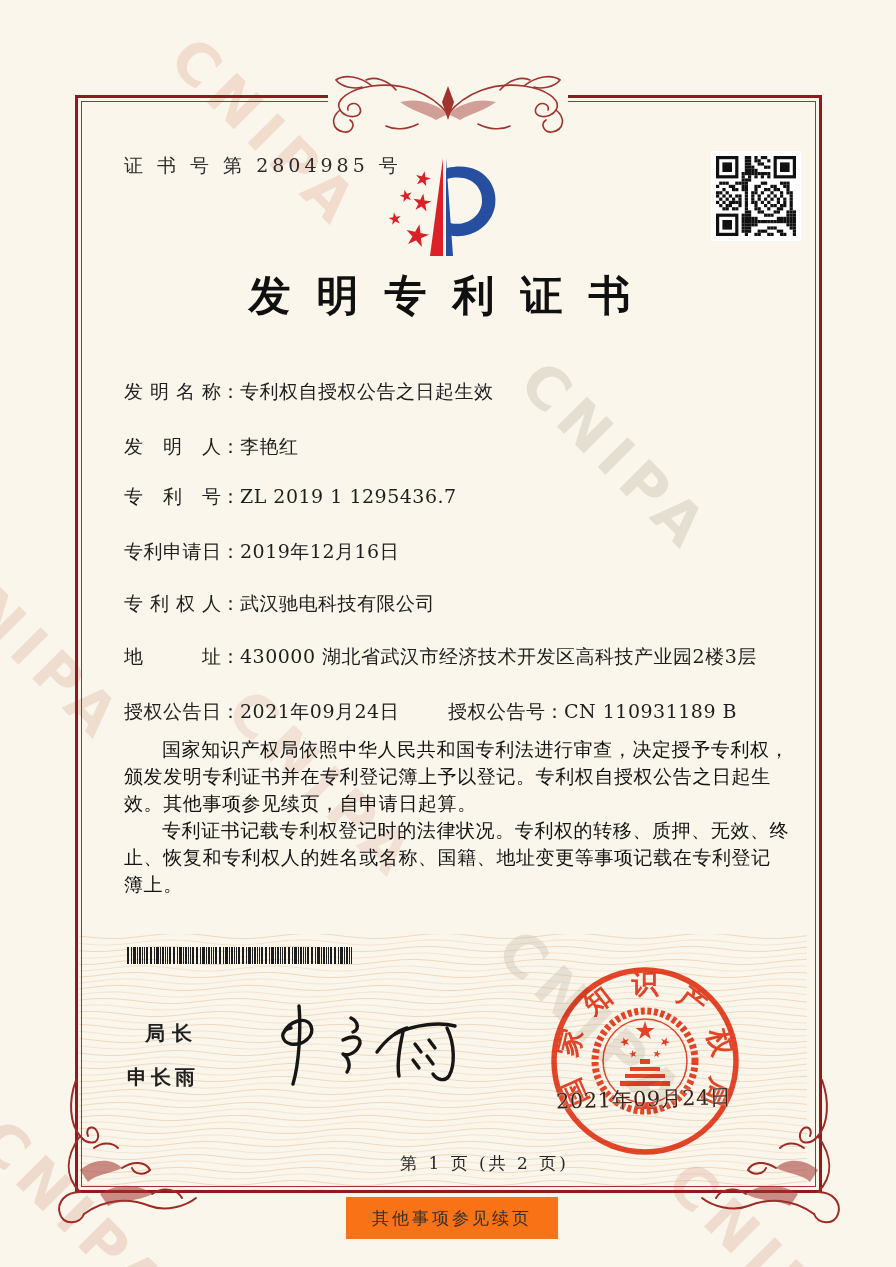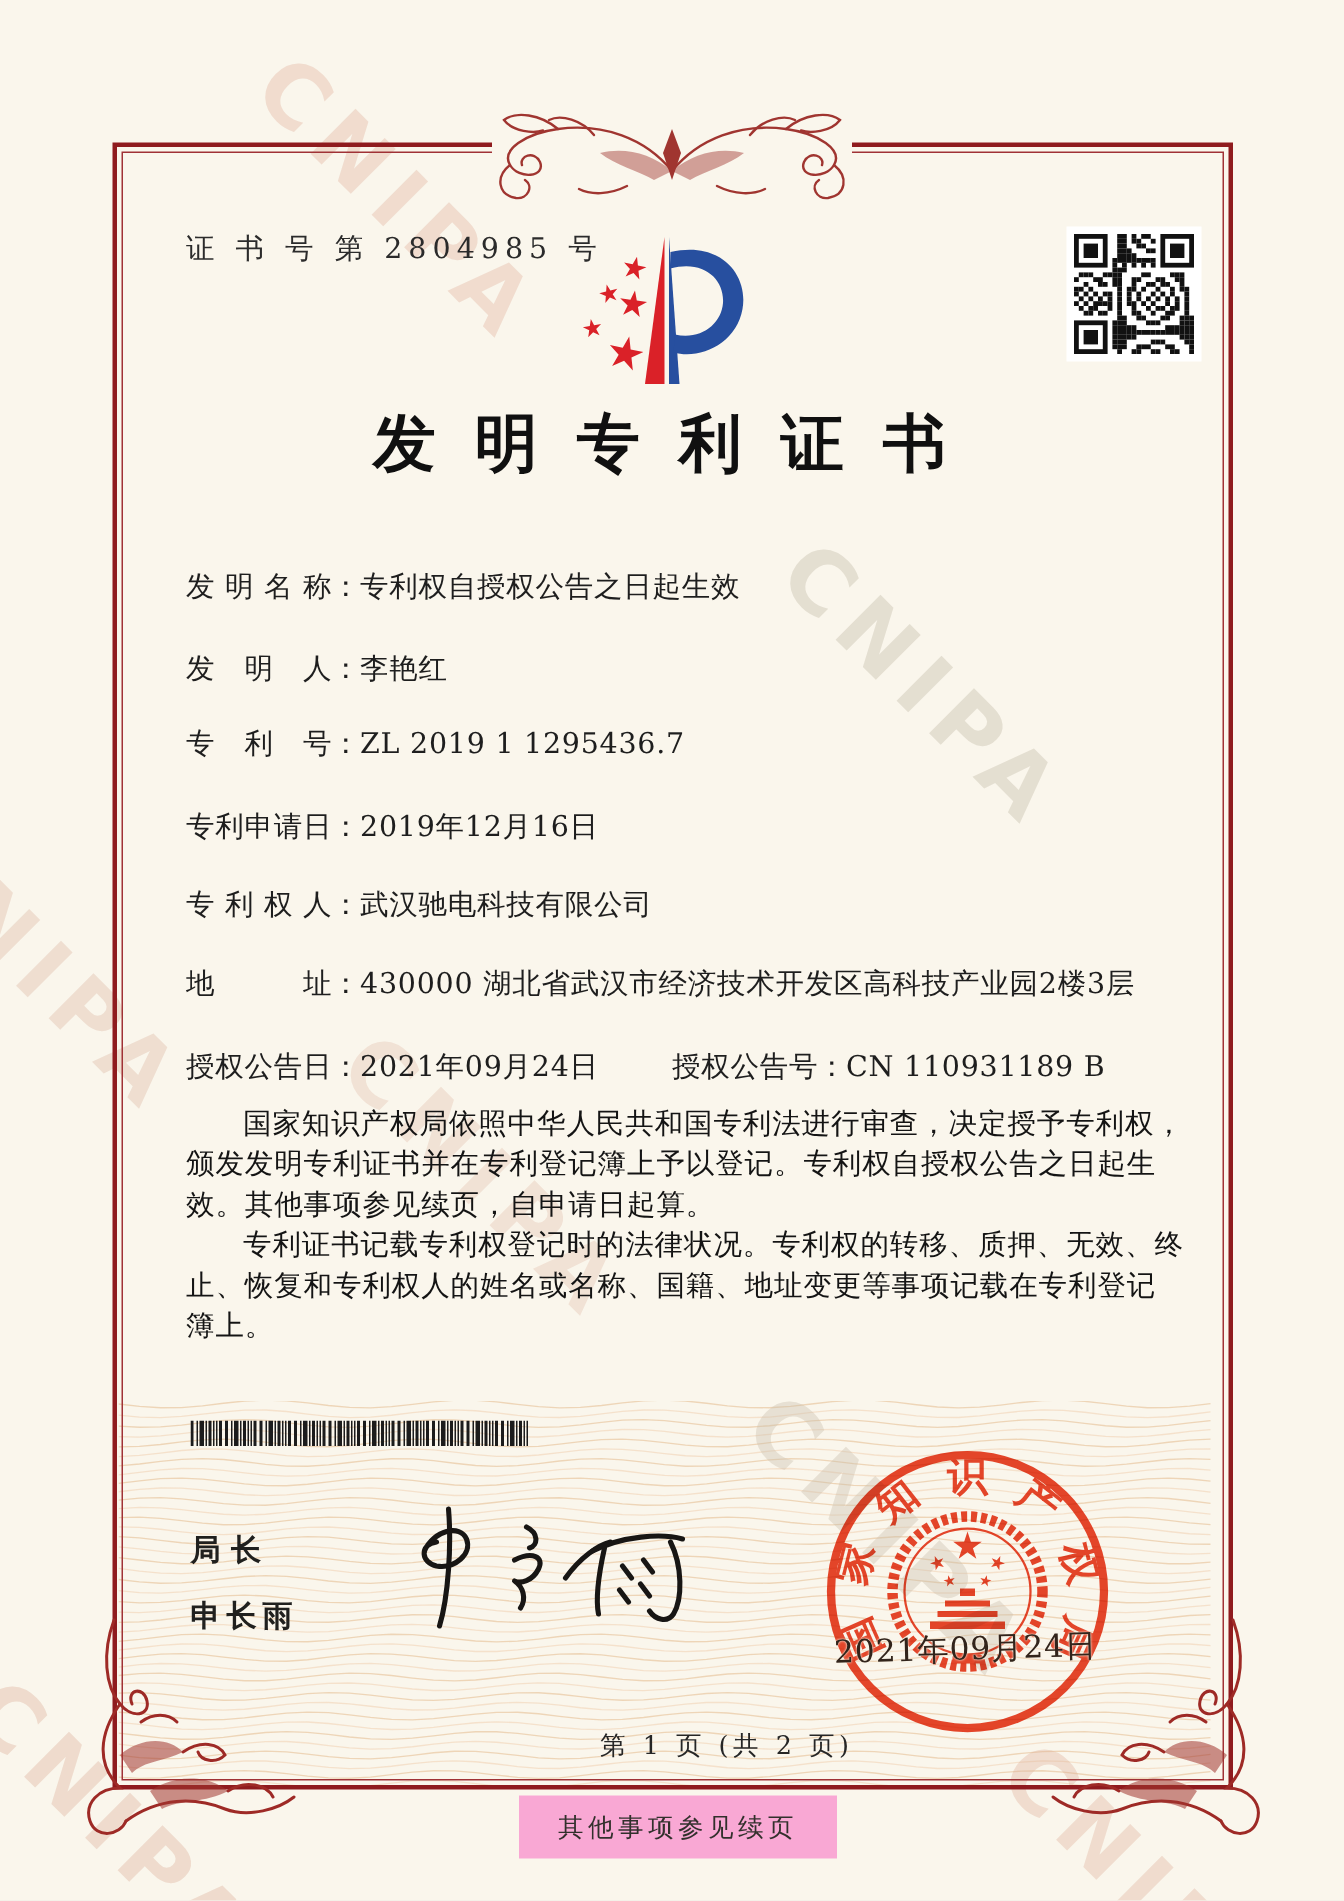--- a/index.html
+++ b/index.html
@@ -51,38 +51,38 @@
   .second-pair{position:absolute; left:324px; top:0; white-space:nowrap;}
   .paras{
     position:absolute; left:124px; top:736px; width:666px; z-index:4;
     font-size:19px; line-height:27px; letter-spacing:0.6px; color:#141414;
   }
   .paras p{margin:0; text-indent:2em;}
   .barcode{position:absolute; left:127px; top:947px; z-index:4; line-height:0;}
   .director{
     position:absolute; left:127px; top:1020px; z-index:4;
     font-family:"DejaVu Sans","Liberation Sans",sans-serif; font-weight:700;
-    font-size:20px; letter-spacing:7px; color:#20201e;
+    font-size:20px; letter-spacing:7px; color:#20201e;text-align:right;
   }
   .director .name{margin-top:17px; letter-spacing:4px;}
   .signature{position:absolute; left:255px; top:1000px; z-index:4;}
   .seal{position:absolute; left:545px; top:961px; z-index:5; opacity:0.94; mix-blend-mode:multiply;}
   .seal-date{
     position:absolute; left:556px; top:1085px; width:195px; z-index:6;
     font-size:21px; color:#32241b; letter-spacing:0.5px; transform:rotate(-1.5deg);
     text-shadow:0 0 2px rgba(250,242,228,0.85), 0 0 1px rgba(250,242,228,0.9);
     white-space:nowrap;
   }
   .page-footer{
     position:absolute; left:75px; top:1152px; width:747px; z-index:4;
     text-align:center; font-size:17px; letter-spacing:3px; color:#262626;padding-left:36px;
   }
   .cont-note{
     position:absolute; left:346px; top:1197px; width:212px; height:42px; z-index:6;
-    background:#f9a8d4; display:flex; align-items:center; justify-content:center;
+    background:#f97316; display:flex; align-items:center; justify-content:center;
     font-size:17px; letter-spacing:3px; color:#32302c;
   }
 </style>
 </head>
 <body>
 
 <div class="page">
 
   <div id="waves-wrap">
     <svg id="waves" width="739" height="258" viewBox="0 0 739 258">

